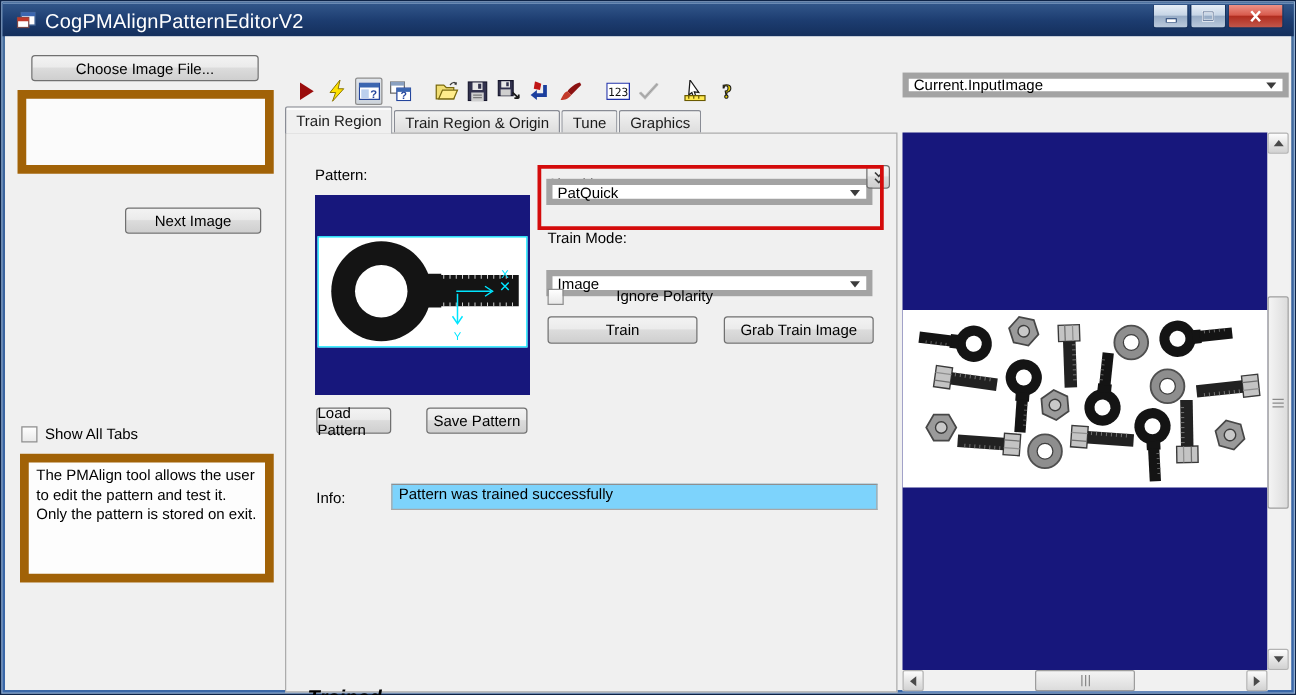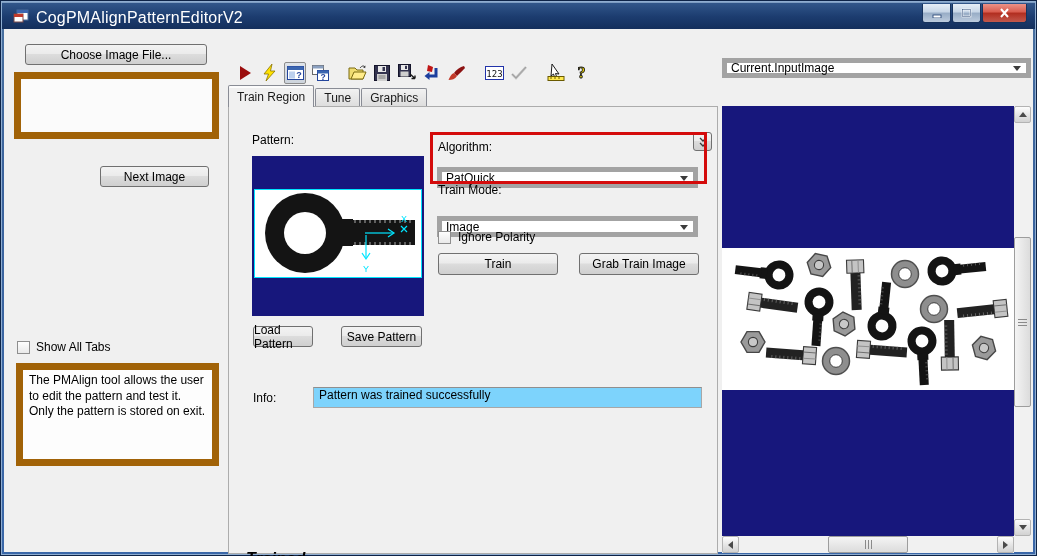--- a/index.html
+++ b/index.html
@@ -226,20 +226,23 @@
         <svg width="13" height="17" viewBox="0 0 13 17">
             <text x="6.5" y="14" font-size="16" font-weight="bold" fill="#e8d000" stroke="#1a1a1a" stroke-width="0.9" text-anchor="middle" font-family="serif">?</text>
           </svg>
       </span>
     </div>
 
     <div class="tabctl">
       <div class="tabstrip">
         <div class="tab active">
             <span>Train Region</span>
+          </div>
+        <div class="tab">
+            <span>Train Region &amp; Origin</span>
           </div>
         <div class="tab">
             <span>Tune</span>
           </div>
         <div class="tab">
             <span>Graphics</span>
           </div>
       </div>
 
       <div class="tabpage">
@@ -302,32 +305,32 @@
 
         <div class="btn abs" style="left:24px; top:219px; width:60px; height:21px;">
           <span>Load Pattern</span>
         </div>
         <div class="btn abs" style="left:112px; top:219px; width:81px; height:21px;">
           <span>Save Pattern</span>
         </div>
 
         <div class="abs red-outline" style="left:201px; top:25px; width:277px; height:52px;"></div>
         <span class="lbl" style="left:209px; top:33px;">Algorithm:</span>
-        <div class="abs combo" style="left:208px; top:60px; width:261px; height:21px;">
+        <div class="abs combo" style="left:208px; top:36px; width:261px; height:21px;">
           <span>PatQuick</span>
           <span class="arrow"></span>
         </div>
 
         <span class="lbl" style="left:209px; top:76px;">Train Mode:</span>
         <div class="abs combo" style="left:208px; top:88px; width:261px; height:21px;">
           <span>Image</span>
           <span class="arrow"></span>
         </div>
 
-        <div class="abs" style="left:209px; top:123px; display:flex; align-items:center;">
+        <div class="abs" style="left:209px; top:123px; display:flex; align-items:center;gap:35px;">
           <span class="chk"></span>
           <span style="margin-left:7px;">Ignore Polarity</span>
         </div>
 
         <div class="btn abs" style="left:350px; top:146px; width:120px; height:22px;">
           <span>Grab Train Image</span>
         </div>
         <div class="btn abs" style="left:209px; top:146px; width:120px; height:22px;">
           <span>Train</span>
         </div>

